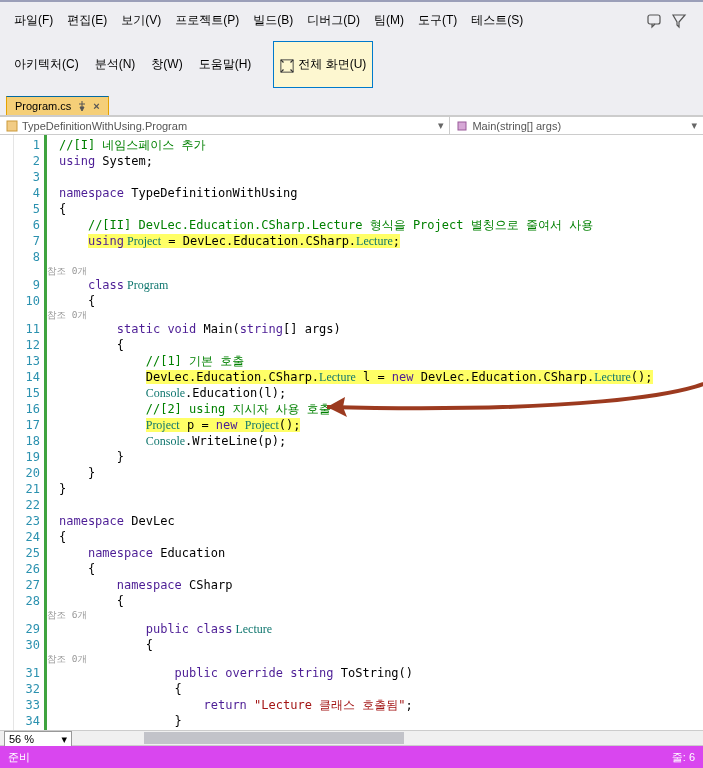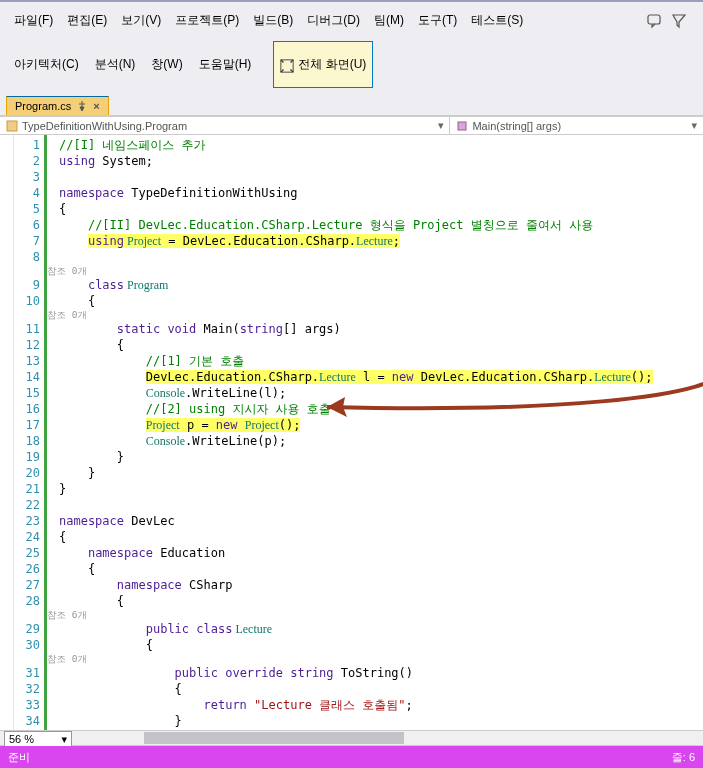--- a/index.html
+++ b/index.html
@@ -294,21 +294,21 @@
     <div class="code-line">    <span class="hl"><span class="c-kw">using</span><span class="c-type"> Project</span><span> = DevLec.Education.CSharp.</span><span class="c-type">Lecture</span><span>;</span></span></div>
     <div class="code-line"></div>
     <div class="codelens">     <span>참조 0개</span></div>
     <div class="code-line">    <span class="c-kw">class</span><span class="c-type"> Program</span></div>
     <div class="code-line">    {</div>
     <div class="codelens">         <span>참조 0개</span></div>
     <div class="code-line">        <span class="c-kw">static</span><span class="c-kw"> void</span><span> Main(</span><span class="c-kw">string</span><span>[] args)</span></div>
     <div class="code-line">        {</div>
     <div class="code-line">            <span class="c-com">//[1] 기본 호출</span></div>
     <div class="code-line">            <span class="hl"><span>DevLec.Education.CSharp.</span><span class="c-type">Lecture</span><span> l = </span><span class="c-kw">new</span><span> DevLec.Education.CSharp.</span><span class="c-type">Lecture</span><span>();</span></span></div>
-    <div class="code-line">            <span class="c-type">Console</span><span>.WriteLine(l);</span></div>
+    <div class="code-line">            <span class="c-type">Console</span><span>.Education(l);</span></div>
     <div class="code-line">            <span class="c-com">//[2] using 지시자 사용 호출</span></div>
     <div class="code-line">            <span class="hl"><span class="c-type">Project</span><span> p = </span><span class="c-kw">new</span><span> </span><span class="c-type">Project</span><span>();</span></span></div>
     <div class="code-line">            <span class="c-type">Console</span><span>.WriteLine(p);</span></div>
     <div class="code-line">        }</div>
     <div class="code-line">    }</div>
     <div class="code-line">}</div>
     <div class="code-line"></div>
     <div class="code-line"><span class="c-kw">namespace</span><span> DevLec</span></div>
     <div class="code-line">{</div>
     <div class="code-line">    <span class="c-kw">namespace</span><span> Education</span></div>

